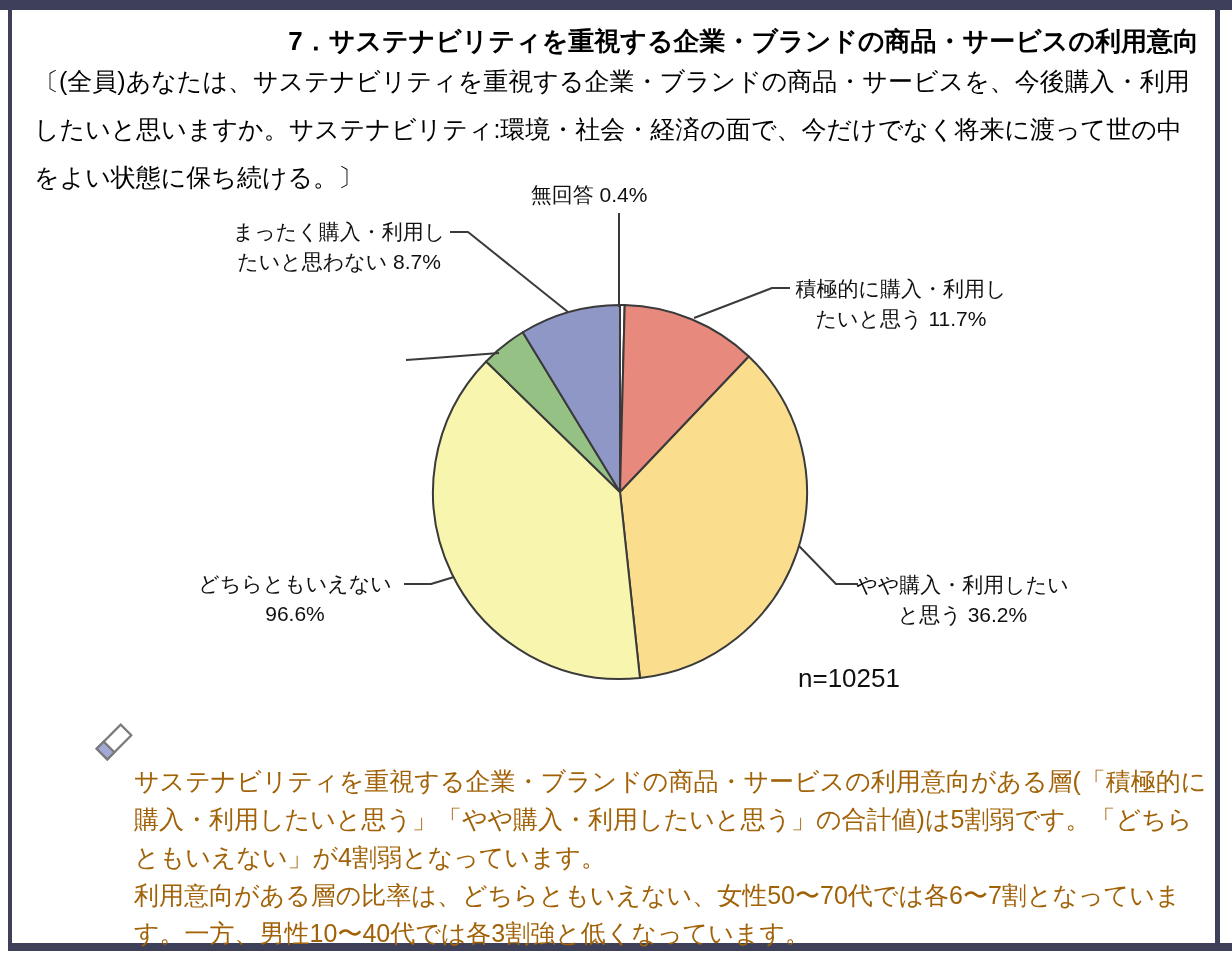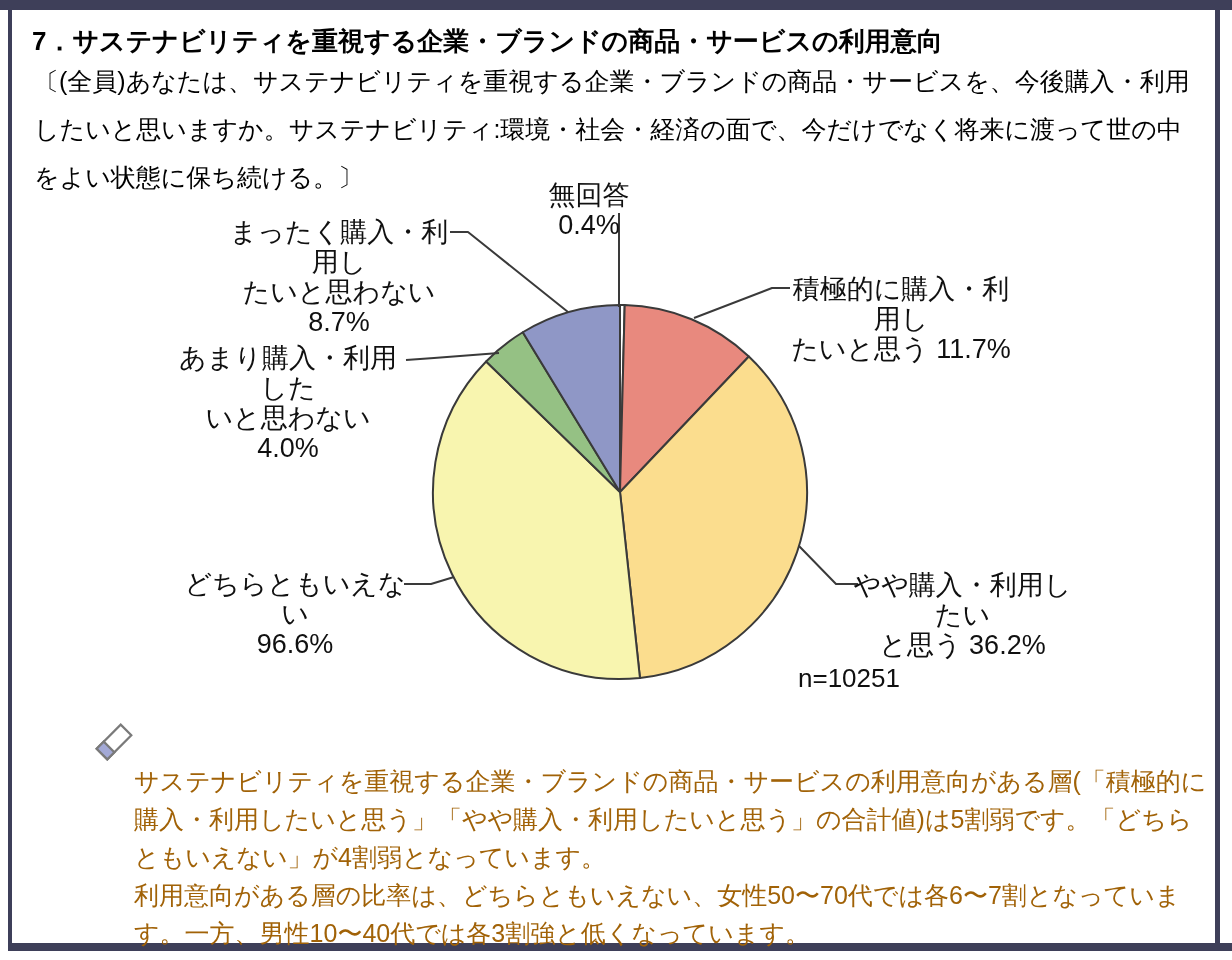--- a/index.html
+++ b/index.html
@@ -4,28 +4,28 @@
 <style>
   html,body{margin:0;padding:0;background:#fff;}
   #page{position:relative;width:1232px;height:960px;background:#ffffff;overflow:hidden;
         font-family:"Liberation Sans","DejaVu Sans",sans-serif;color:#111;}
   .bar{position:absolute;background:#3E3F59;}
   #bar-top{left:0;top:0;width:1232px;height:10px;}
   #bar-bottom{left:8px;top:943px;width:1224px;height:8px;}
   #bar-left{left:8px;top:10px;width:4px;height:941px;}
   #bar-right{left:1215px;top:10px;width:5px;height:933px;}
 
-  #title{position:absolute;left:32px;top:24px;width:1160px;
-         font-size:26px;font-weight:bold;color:#000;white-space:pre-line;}
+  #title{position:absolute;left:39px;top:24px;width:1160px;
+         font-size:26px;font-weight:bold;color:#000;white-space:pre-line;text-align:right;}
   #question{position:absolute;left:34px;top:57px;width:1185px;
             font-size:25px;line-height:48px;color:#000;white-space:pre-line;}
 
   #chart-svg{position:absolute;left:0;top:0;width:1232px;height:960px;pointer-events:none;}
 
-  .pie-label{position:absolute;font-size:27px;line-height:30px;text-align:center;
+  .pie-label{position:absolute;font-size:21px;line-height:30px;text-align:center;
              white-space:pre-line;color:#101010;}
   #label-mukaito{left:524px;top:180px;width:130px;}
   #label-mattaku{left:224px;top:217px;width:230px;}
   #label-sekkyoku{left:786px;top:274px;width:230px;}
   #label-amari{left:173px;top:343px;width:230px;}
   #label-dochira{left:180px;top:569px;width:230px;}
   #label-yaya{left:845px;top:570px;width:235px;}
   #n-label{position:absolute;left:798px;top:663px;font-size:26px;color:#101010;}
 
   #summary{position:absolute;left:134px;top:729px;width:1078px;
@@ -63,22 +63,20 @@
       <polyline points="799,546 836,584 858,584" fill="none" stroke="#3A3A3A" stroke-width="2" stroke-linejoin="round"></polyline>
     </svg>
 
   <div class="pie-label" id="label-mukaito">無回答 0.4%</div>
   <div class="pie-label" id="label-sekkyoku">積極的に購入・利用し
 たいと思う 11.7%</div>
   <div class="pie-label" id="label-yaya">やや購入・利用したい
 と思う 36.2%</div>
   <div class="pie-label" id="label-dochira">どちらともいえない
 96.6%</div>
-  <div class="pie-label" id="label-amari">あまり購入・利用した
-いと思わない 4.0%</div>
   <div class="pie-label" id="label-mattaku">まったく購入・利用し
 たいと思わない 8.7%</div>
   <div id="n-label">n=10251</div>
 
   <svg id="summary-icon" viewBox="0 0 40 40">
     <g transform="rotate(-45 20 20)">
       <rect x="3" y="12.5" width="34" height="15" fill="#ffffff" stroke="#7a7a7a" stroke-width="2.2"></rect>
       <rect x="3" y="12.5" width="10" height="15" fill="#A3A9D6" stroke="#7a7a7a" stroke-width="2.2"></rect>
     </g>
   </svg>

